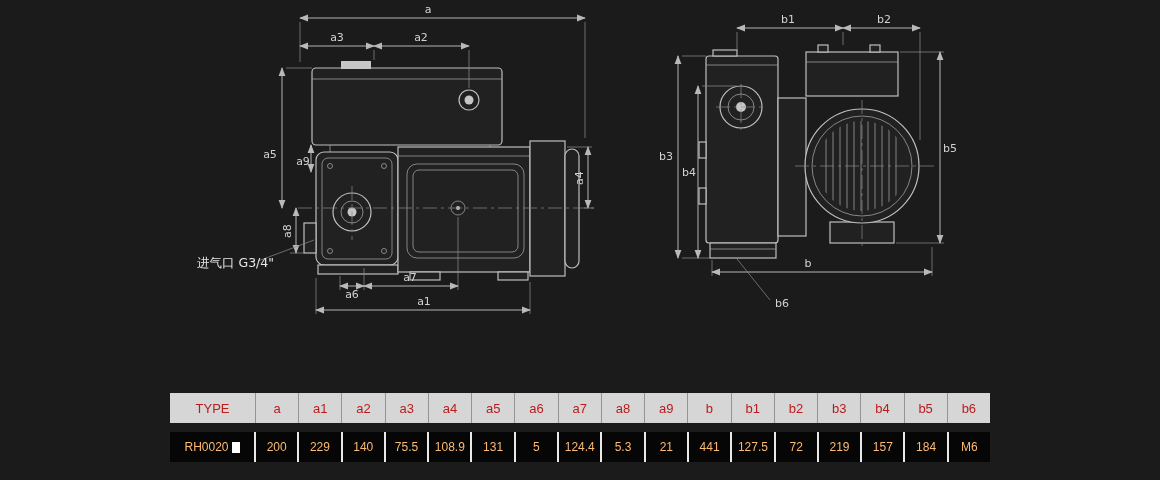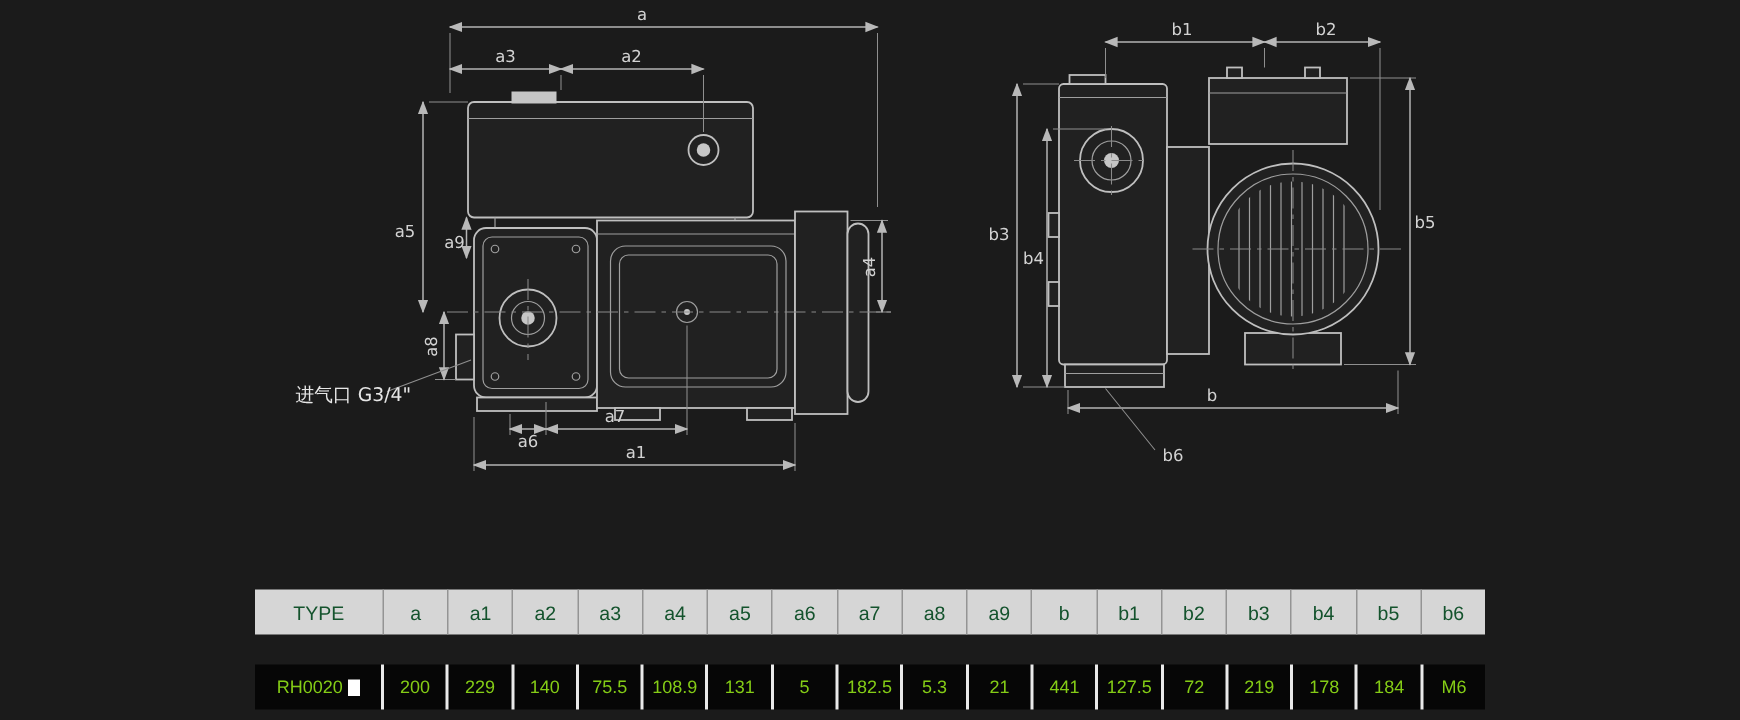--- a/index.html
+++ b/index.html
@@ -19,24 +19,24 @@
   .ext { stroke:#8f8f8f; stroke-width:.7; fill:none; }
   .dt  { font-size:11px; fill:#d2d2d2; text-anchor:middle; font-family:"DejaVu Sans", sans-serif; }
   .dt.start { text-anchor:start; }
   .dt.inlet { font-size:12.5px; fill:#e6e6e6; }
 
   
   .spec-table { position:absolute; left:170px; top:393px; width:820px; }
   .trow { display:flex; height:30px; }
   .tc { flex:1; display:flex; align-items:center; justify-content:center; box-sizing:border-box; }
   .tc.type { flex:0 0 86px; }
-  .thead { background:#d6d6d6; color:#14532d; }
+  .thead { background:#d6d6d6; color:#b91c1c; }
   .thead .tc { border-right:1px solid #949494; font-size:13px; }
   .thead .tc:last-child { border-right:none; }
-  .tdata { margin-top:20px; background:#060606; color:#84cc16; }
+  .tdata { margin-top:9px; background:#060606; color:#fdba74; }
   .tdata .tc { border-right:2px solid #e9e9e9; font-size:12px; }
   .tdata .tc:last-child { border-right:none; }
   .sq { display:inline-block; width:8px; height:11px; background:#ffffff; margin-left:3px; }
 </style>
 </head>
 <body>
 
 <div class="page">
 
   <svg class="drawing" viewBox="0 0 1160 385" width="1160" height="385">
@@ -252,26 +252,26 @@
         <span>RH0020</span>
           <span class="sq"></span>
       </div>
       <div class="tc">200</div>
       <div class="tc">229</div>
       <div class="tc">140</div>
       <div class="tc">75.5</div>
       <div class="tc">108.9</div>
       <div class="tc">131</div>
       <div class="tc">5</div>
-      <div class="tc">182.5</div>
+      <div class="tc">124.4</div>
       <div class="tc">5.3</div>
       <div class="tc">21</div>
       <div class="tc">441</div>
       <div class="tc">127.5</div>
       <div class="tc">72</div>
       <div class="tc">219</div>
-      <div class="tc">178</div>
+      <div class="tc">157</div>
       <div class="tc">184</div>
       <div class="tc">M6</div>
     </div>
   </div>
 
 </div>
 
 </body></html>

